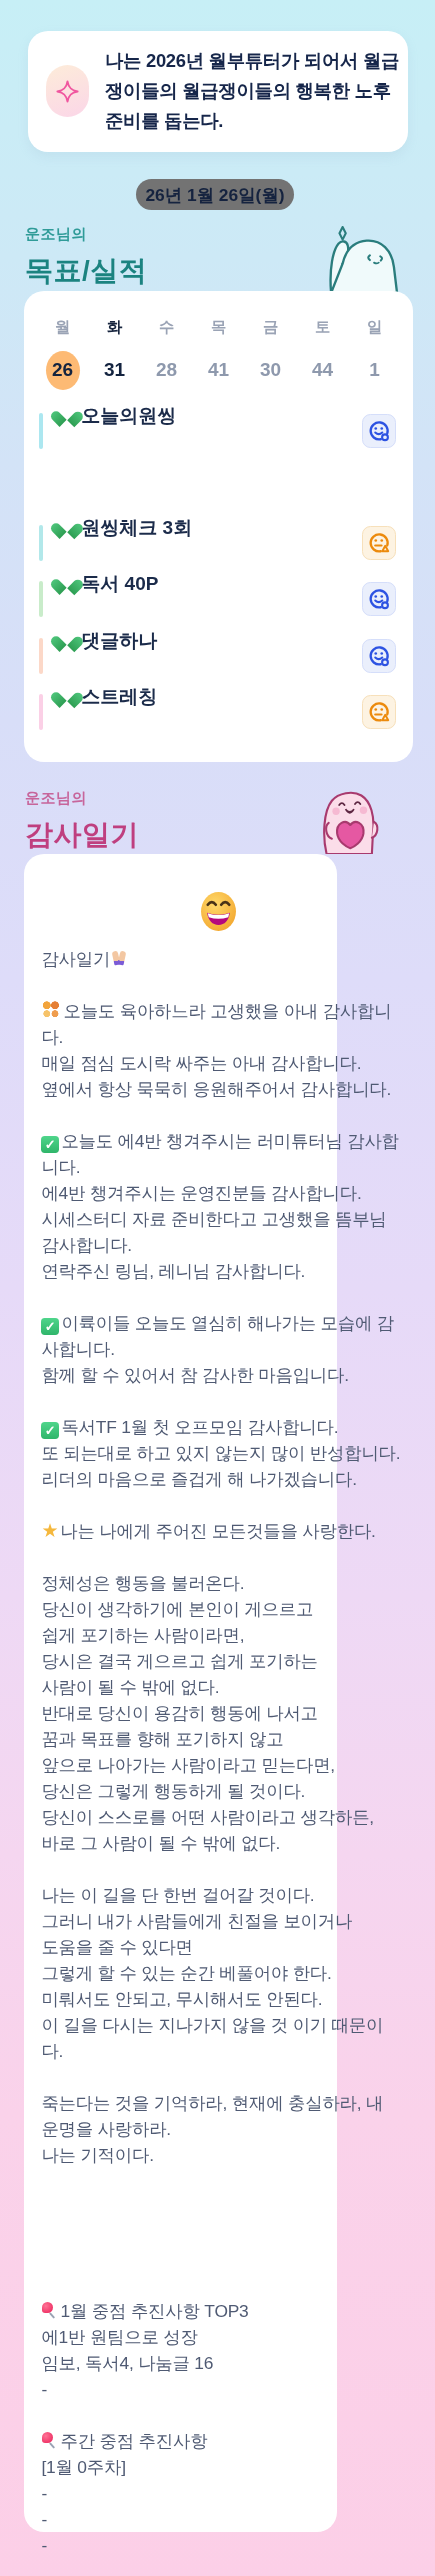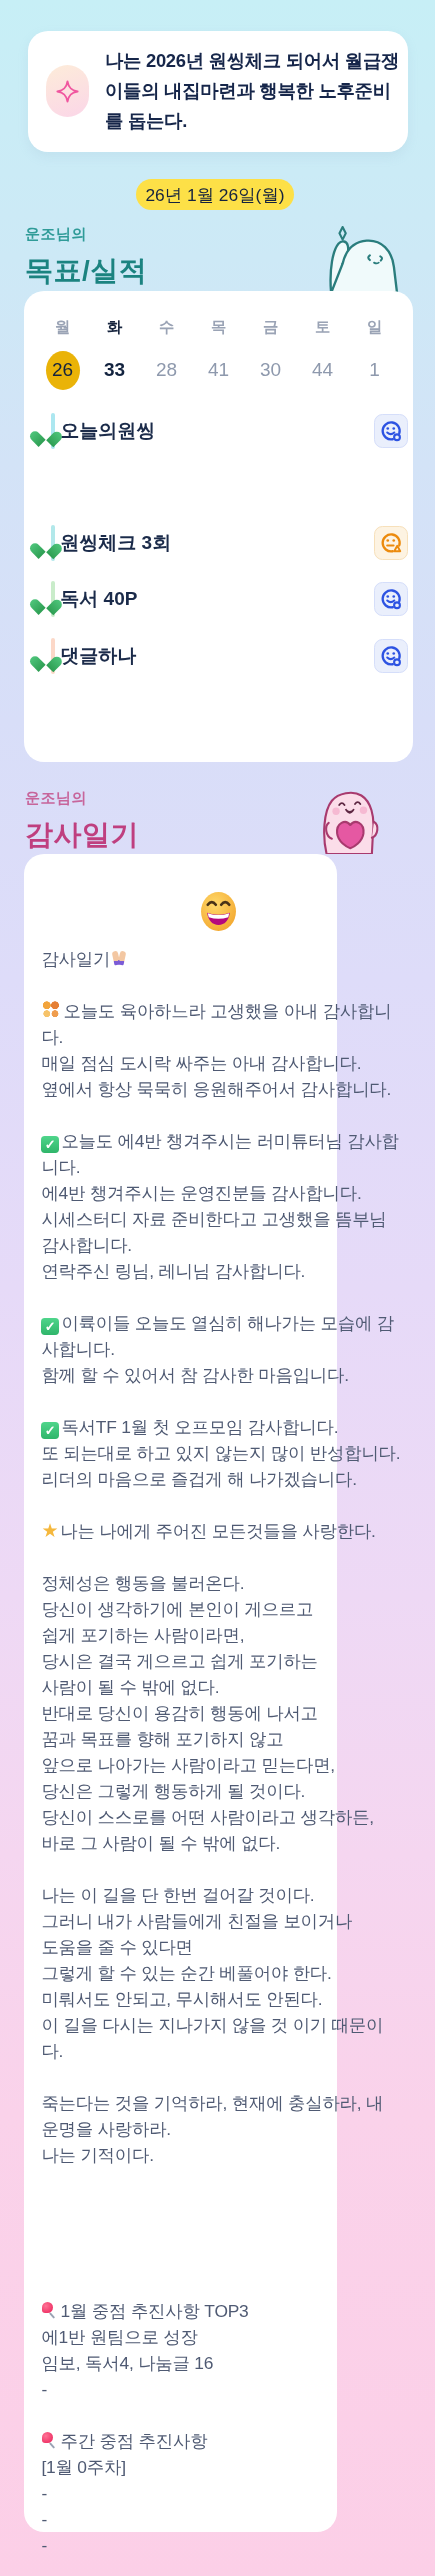--- a/index.html
+++ b/index.html
@@ -9,21 +9,21 @@
     background:linear-gradient(180deg,#c7eff6 0%,#cde9f6 10%,#d3e3f7 18%,#d8def8 28%,#dedcf9 38%,#e6daf8 50%,#eed9f5 62%,#f5d6f0 72%,#fad2ea 82%,#fccfe7 100%);
   }
   .card{position:absolute;background:#ffffff;border-radius:20px}
 
   
   .goal-banner{left:28px;top:30.5px;width:380px;height:121px;display:flex;align-items:center;gap:16px;padding-left:18px;box-sizing:border-box;box-shadow:0 4.2px 10.5px rgba(140,170,200,.14)}
   .sparkle-badge{width:43px;height:52px;border-radius:22px;background:linear-gradient(160deg,#fdecd9,#fbd6e8);display:flex;align-items:center;justify-content:center;flex:0 0 auto}
   .goal-text{width:295px;font-size:18.4px;font-weight:700;color:#16264a;line-height:30px;letter-spacing:-0.3px}
 
   
-  .date-badge{position:absolute;left:136px;top:179px;width:158px;height:31px;background:#fde047;border-radius:16px;display:flex;align-items:center;justify-content:center;font-size:17.4px;font-weight:400;color:#15233f}
+  .date-badge{position:absolute;left:136px;top:179px;width:158px;height:31px;background:#737373;border-radius:16px;display:flex;align-items:center;justify-content:center;font-size:17.4px;font-weight:700;color:#15233f}
 
   
   .section-head{position:absolute;left:25px}
   .section-head .owner{font-size:15px;font-weight:600;letter-spacing:0.5px}
   .section-head .title{font-size:28px;font-weight:800;letter-spacing:0.5px;margin-top:8px}
   .head-goals{top:225px}
   .head-goals .owner{color:#2f9b98}
   .head-goals .title{color:#1b8380}
   .head-diary{top:789px}
   .head-diary .owner{color:#c7659b}
@@ -32,25 +32,25 @@
   .mascot-ghost{left:315px;top:226px}
   .mascot-heart{left:315px;top:786px}
 
   
   .goals-card{left:24px;top:291px;width:389px;height:471px;z-index:1}
   .calendar{position:absolute;left:12.6px;top:26px;width:364px;display:grid;grid-template-columns:repeat(7,1fr);row-gap:12.6px;justify-items:center}
   .wd{font-size:15.3px;font-weight:700}
   .wd[data-state="muted"]{color:#9aa3b5}
   .wd[data-state="active"]{color:#18263f;font-weight:800}
   .dt{width:34px;height:39px;border-radius:50%;display:flex;align-items:center;justify-content:center;font-size:19px;cursor:pointer}
-  .dt[data-state="muted"]{color:#8e99ad;font-weight:400}
+  .dt[data-state="muted"]{color:#8e99ad;font-weight:700}
   .dt[data-state="active"]{color:#13233f;font-weight:800}
-  .dt[data-state="selected"]{color:#13233f;font-weight:400;background:#eab308}
-
-  .goal-row{position:absolute;left:12px;width:100%;height:56px;display:flex;align-items:center;box-sizing:border-box}
+  .dt[data-state="selected"]{color:#13233f;font-weight:700;background:#fdba74}
+
+  .goal-row{position:absolute;left:0;width:100%;height:56px;display:flex;padding-left:33px;box-sizing:border-box}
   .goal-row .bar{position:absolute;left:15.3px;top:50%;transform:translateY(-50%);width:4.2px;height:36px;border-radius:2.1px;background:var(--bar,#cfe6ef)}
   .goal-label{font-size:19px;font-weight:800;color:#1b2b4a;margin-left:5.3px}
   .status-box{position:absolute;right:17px;top:50%;transform:translateY(-50%);width:34px;height:34px;border-radius:8.4px;display:flex;align-items:center;justify-content:center;cursor:pointer;box-sizing:border-box}
   .status-box[data-variant="happy"]{background:#eaeffc;border:1.1px solid #d5defa}
   .status-box[data-variant="warn"]{background:#fdf3e2;border:1.1px solid #f7e0ba}
   .status-box .ic{width:24px;height:24px}
 
   
   .em-heart{display:inline-block;width:19px;height:17px;position:relative;transform:translateY(2.1px)}
   .em-heart::before,.em-heart::after{content:"";position:absolute;top:0;width:9.5px;height:15.3px;border-radius:9.5px 9.5px 0 0;background:linear-gradient(#4ec57b,#2e9e53)}
@@ -81,21 +81,21 @@
 </style>
 </head>
 <body>
 
 <div class="card goal-banner">
   <div class="sparkle-badge">
     <svg width="27" height="27" viewBox="0 0 64 64">
         <path d="M32 8 C34.5 23,41 29.5,56 32 C41 34.5,34.5 41,32 56 C29.5 41,23 34.5,8 32 C23 29.5,29.5 23,32 8 Z" fill="none" stroke="#f0569f" stroke-width="4.5" stroke-linejoin="round"></path>
       </svg>
   </div>
-  <div class="goal-text">나는 2026년 원씽체크 되어서 월급쟁이들의 내집마련과 행복한 노후준비를 돕는다.</div>
+  <div class="goal-text">나는 2026년 월부튜터가 되어서 월급쟁이들의 월급쟁이들의 행복한 노후준비를 돕는다.</div>
 </div>
 
 <div class="date-badge">26년 1월 26일(월)</div>
 
 <div class="section-head head-goals">
   <div class="owner">운조님의</div>
   <div class="title">목표/실적</div>
 </div>
 
 <div class="mascot mascot-ghost">
@@ -112,21 +112,21 @@
 <div class="card goals-card">
   <div class="calendar">
     <div class="wd" data-state="muted">월</div>
     <div class="wd" data-state="active">화</div>
     <div class="wd" data-state="muted">수</div>
     <div class="wd" data-state="muted">목</div>
     <div class="wd" data-state="muted">금</div>
     <div class="wd" data-state="muted">토</div>
     <div class="wd" data-state="muted">일</div>
     <div class="dt" data-state="selected">26</div>
-    <div class="dt" data-state="active">33</div>
+    <div class="dt" data-state="active">31</div>
     <div class="dt" data-state="muted">28</div>
     <div class="dt" data-state="muted">41</div>
     <div class="dt" data-state="muted">30</div>
     <div class="dt" data-state="muted">44</div>
     <div class="dt" data-state="muted">1</div>
   </div>
 
   <div class="goal-row" style="top:112px">
     <span class="bar" style="--bar:#ace7f0"></span>
     <span class="em-heart"></span>
@@ -185,20 +185,35 @@
           <path d="M40.5 29 A17 17 0 1 0 27.5 40.5" fill="none" stroke="#2d53e2" stroke-width="4.6" stroke-linecap="round"></path>
           <circle cx="17.5" cy="19" r="2.7" fill="#2d53e2"></circle>
           <circle cx="29.5" cy="19" r="2.7" fill="#2d53e2"></circle>
           <path d="M16.5 27 q7 6.5 14 0" fill="none" stroke="#2d53e2" stroke-width="4.2" stroke-linecap="round"></path>
           <circle cx="36" cy="36.5" r="5.8" fill="none" stroke="#2d53e2" stroke-width="4.2"></circle>
         </svg>
 
     </span>
   </div>
 
+  <div class="goal-row" style="top:393px">
+    <span class="bar" style="--bar:#fbd0e6"></span>
+    <span class="em-heart"></span>
+    <span class="goal-label">스트레칭</span>
+    <span class="status-box" data-variant="warn">
+
+      <svg class="ic warn" viewBox="0 0 48 48">
+          <path d="M40.5 29 A17 17 0 1 0 27.5 40.5" fill="none" stroke="#ec8a0c" stroke-width="4.6" stroke-linecap="round"></path>
+          <circle cx="17.5" cy="19" r="2.7" fill="#ec8a0c"></circle>
+          <circle cx="29.5" cy="19" r="2.7" fill="#ec8a0c"></circle>
+          <path d="M16.5 29 h12.5" stroke="#ec8a0c" stroke-width="4.4" stroke-linecap="round"></path>
+          <path d="M36.5 29.5 L42.5 40.5 L30.5 40.5 Z" fill="none" stroke="#ec8a0c" stroke-width="3.8" stroke-linejoin="round"></path>
+        </svg>
+    </span>
+  </div>
 </div>
 
 <div class="section-head head-diary">
   <div class="owner">운조님의</div>
   <div class="title">감사일기</div>
 </div>
 
 <div class="mascot mascot-heart">
   <svg width="79" height="68" viewBox="0 0 150 129">
     <path d="M22 129 C14 95,16 48,32 28 C44 13,72 8,88 18 C106 29,114 58,110 90 L108 129 Z" fill="#fbdde9" stroke="#a83a6e" stroke-width="4"></path>

